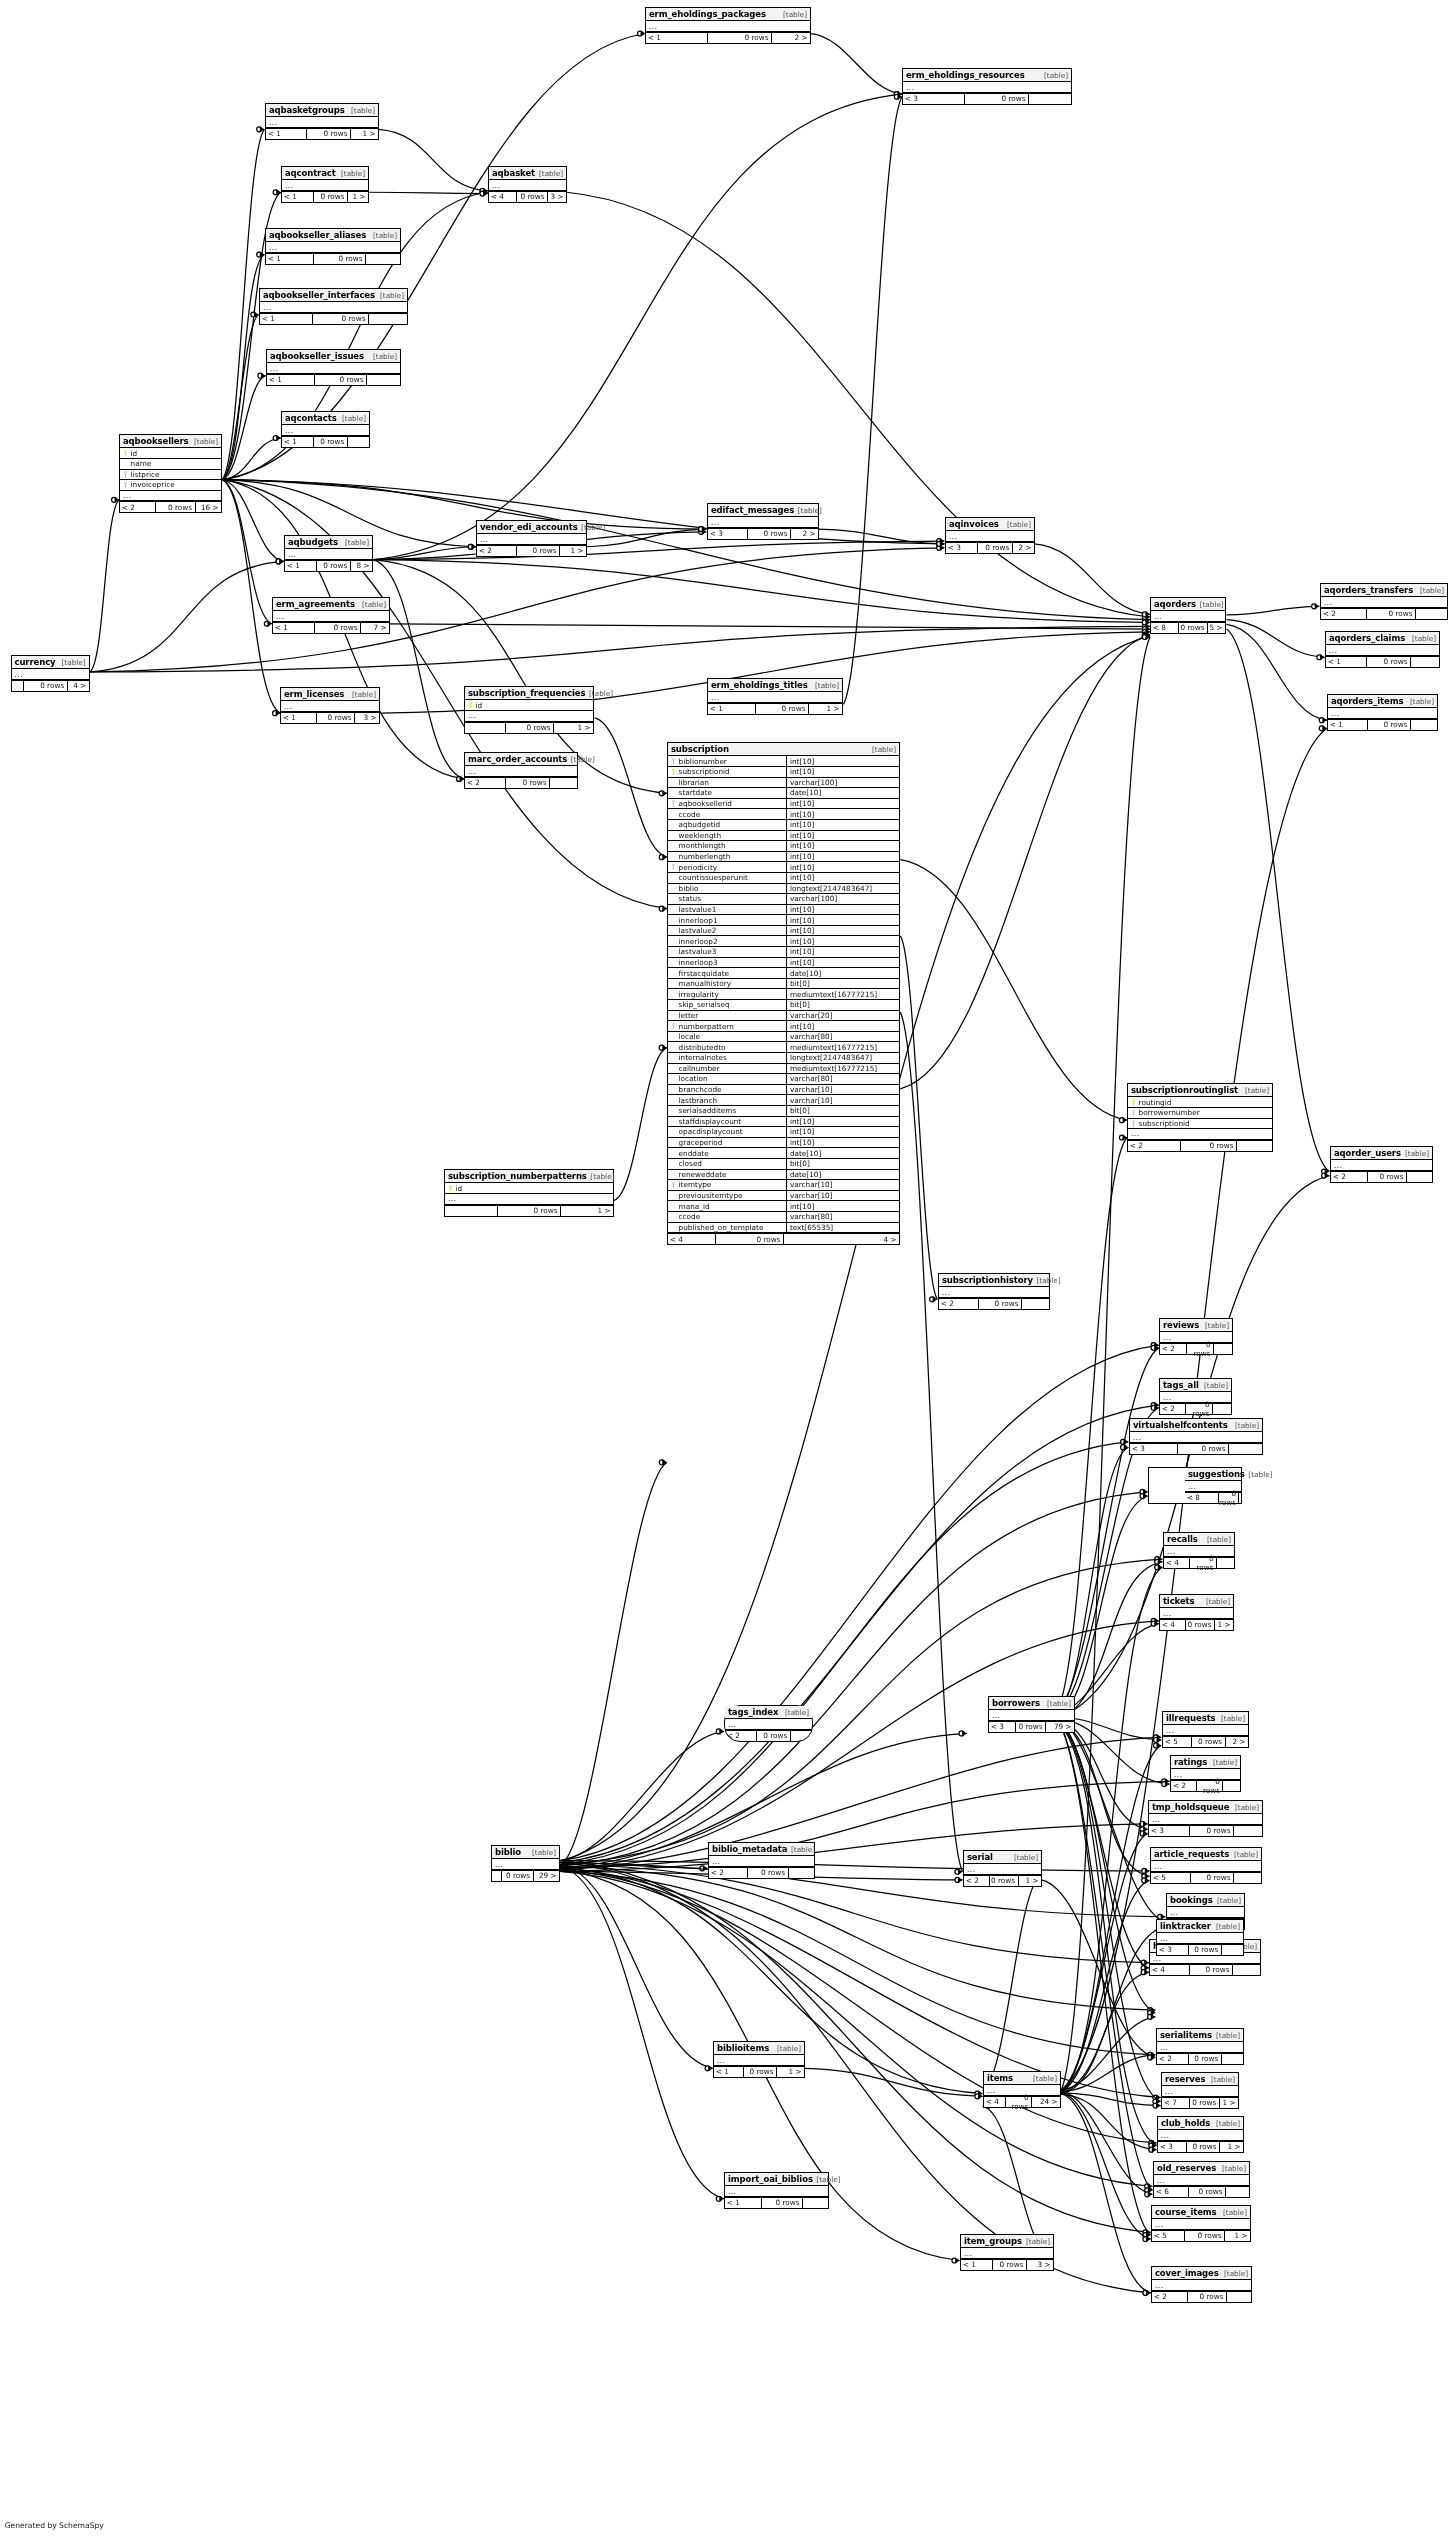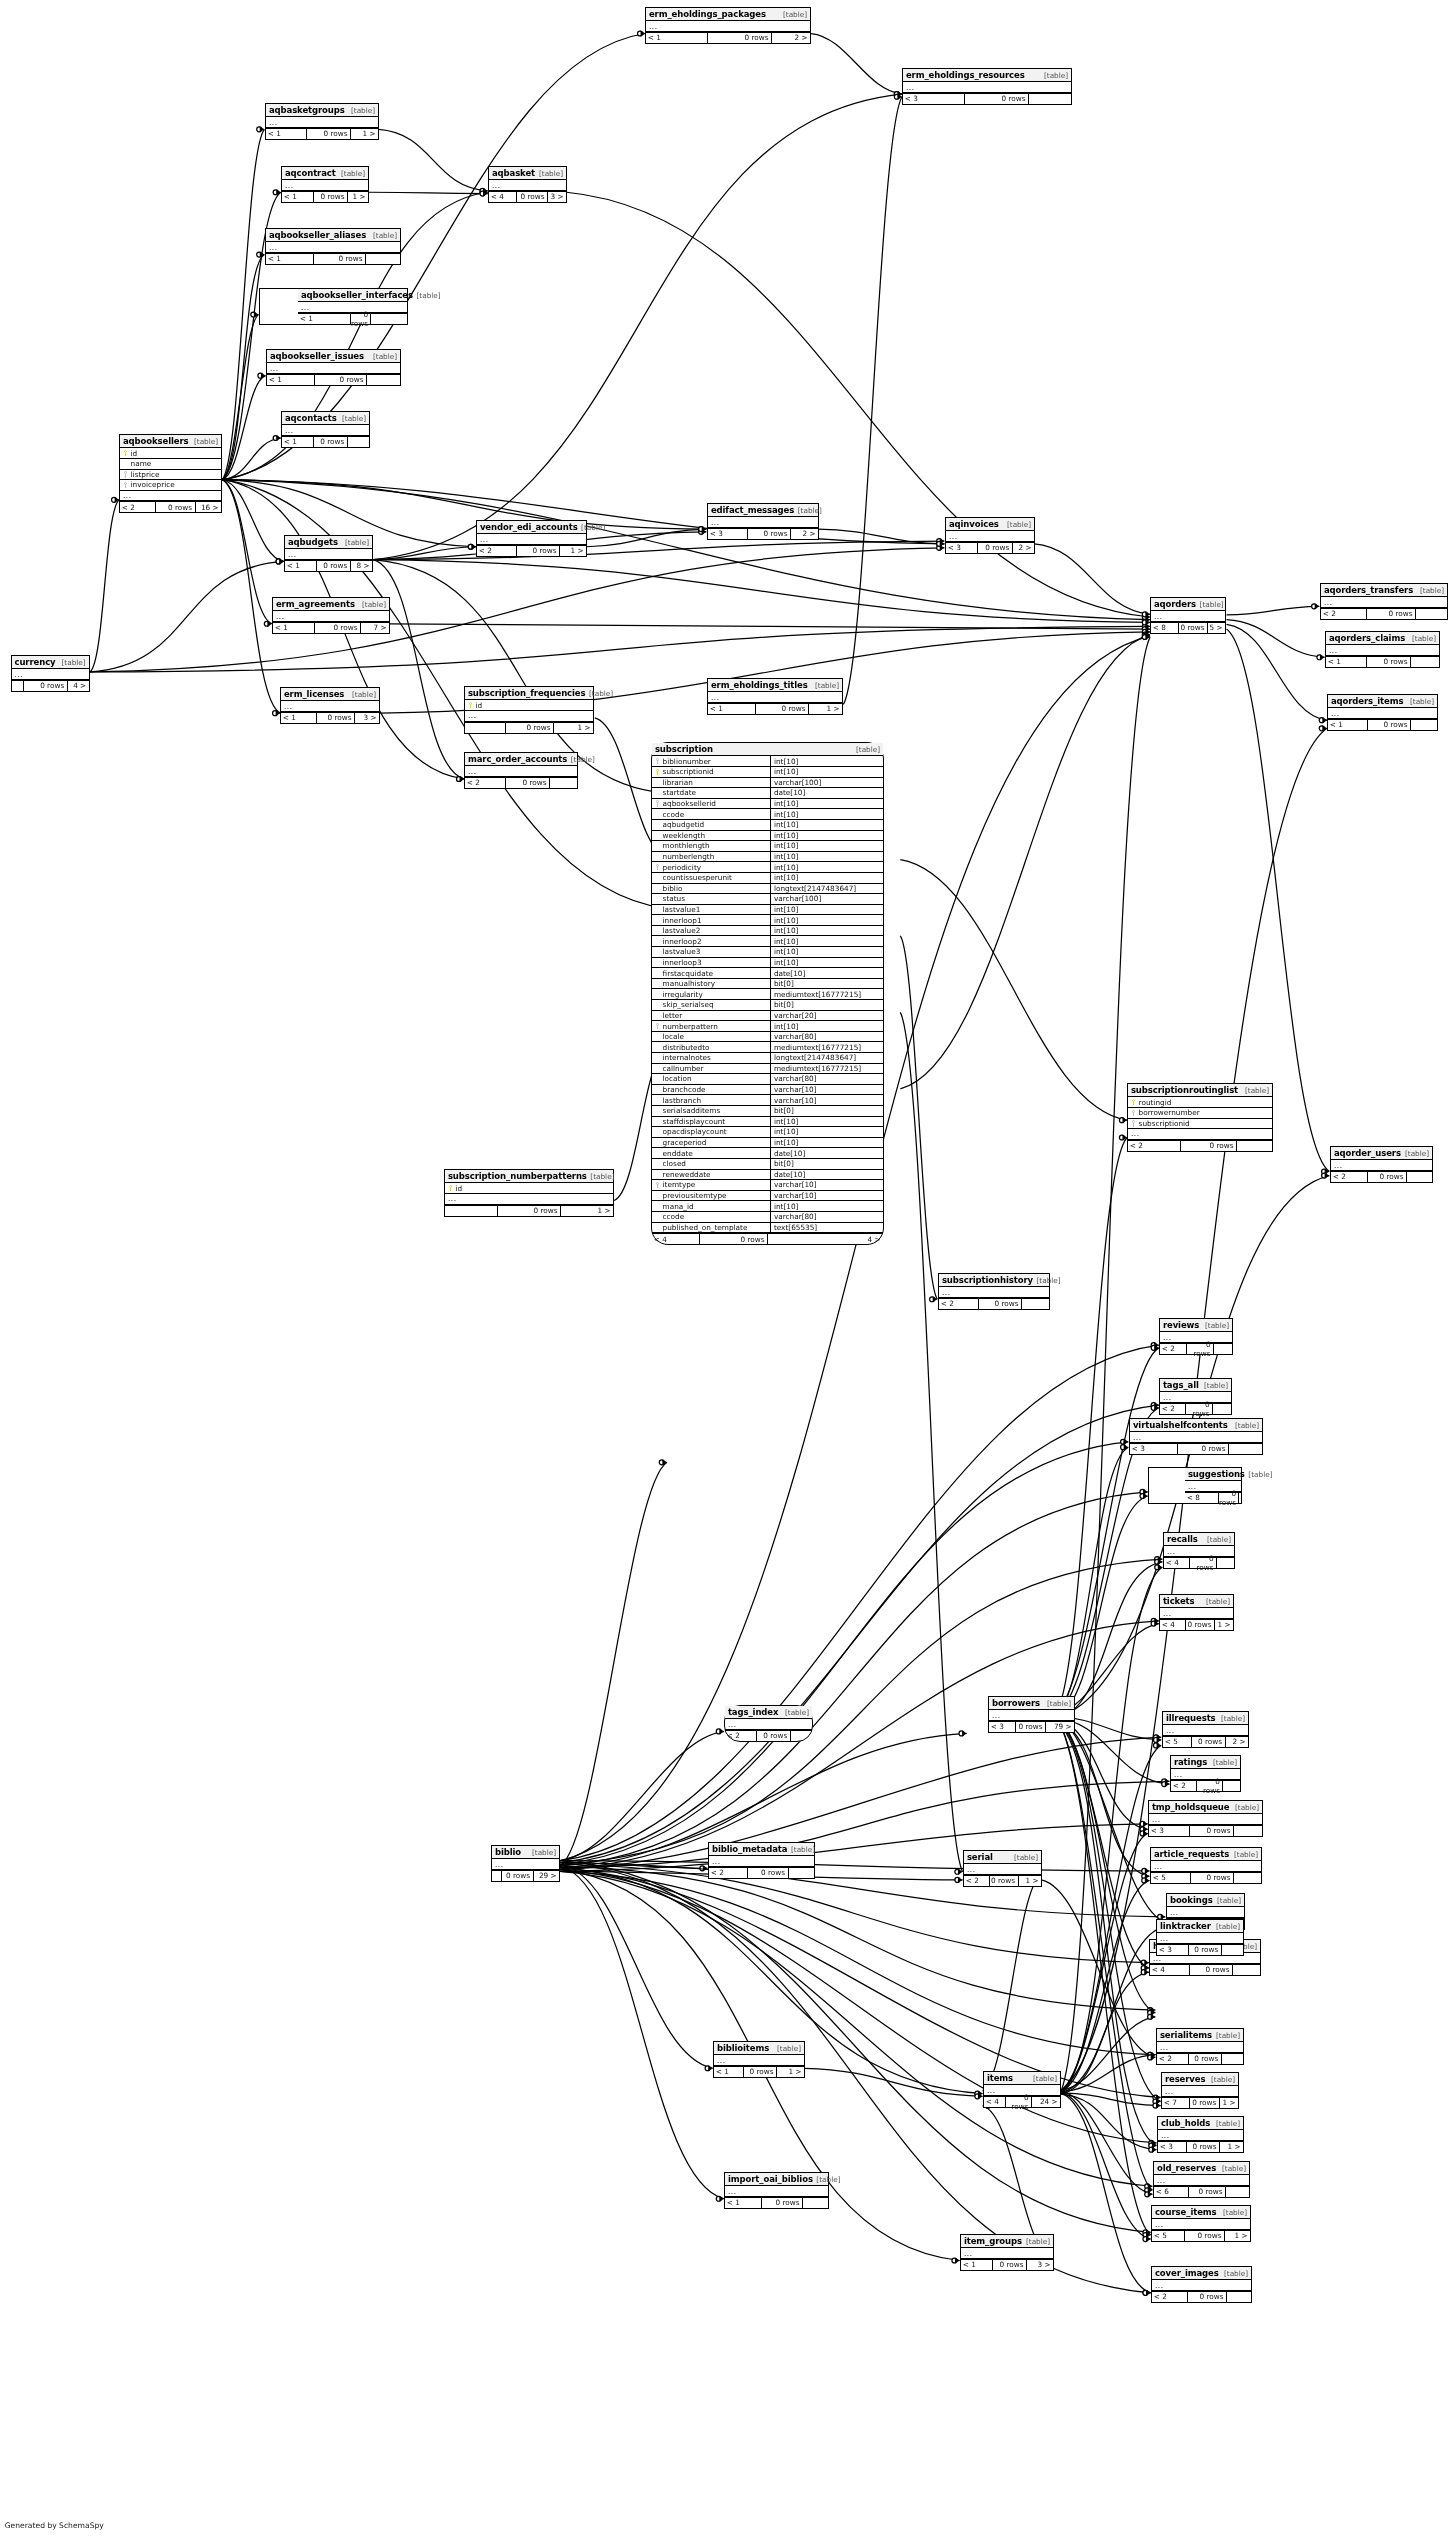--- a/index.html
+++ b/index.html
@@ -465,21 +465,21 @@
         </div>
         <div class="colrow thick">
           <span class="ellipsis">...</span>
         </div>
         <div class="tfoot">
           <span class="f1" style="width:47px">&lt; 1</span>
           <span class="f2" style="width:54px">0 rows</span>
           <span class="f3" style="width:35px"></span>
         </div>
       </div>
-      <div class="tbl" style="left: 259px; top: 288px; width: 149px; padding-left: 38px;">
+      <div class="tbl" style="left: 259px; top: 288px; width: 149px;">
         <div class="thead">
           <span class="tname">aqbookseller_interfaces</span>
           <span class="ttag">[table]</span>
         </div>
         <div class="colrow thick">
           <span class="ellipsis">...</span>
         </div>
         <div class="tfoot">
           <span class="f1" style="width:52px">&lt; 1</span>
           <span class="f2" style="width:59px">0 rows</span>
@@ -759,21 +759,21 @@
         </div>
         <div class="colrow thick">
           <span class="ellipsis">...</span>
         </div>
         <div class="tfoot">
           <span class="f1" style="width:40px">&lt; 2</span>
           <span class="f2" style="width:46px">0 rows</span>
           <span class="f3" style="width:28px"></span>
         </div>
       </div>
-      <div class="tbl" style="left: 651px; top: 742px; width: 233px; border-radius: 17px;">
+      <div class="tbl" style="left: 667px; top: 742px; width: 233px;">
         <div class="thead">
           <span class="tname">subscription</span>
           <span class="ttag">[table]</span>
         </div>
         <div class="colrow">
           <span class="colname" style="width:118px">
             <span class="key fk">
               <b></b>
               <i></i>
             </span>

